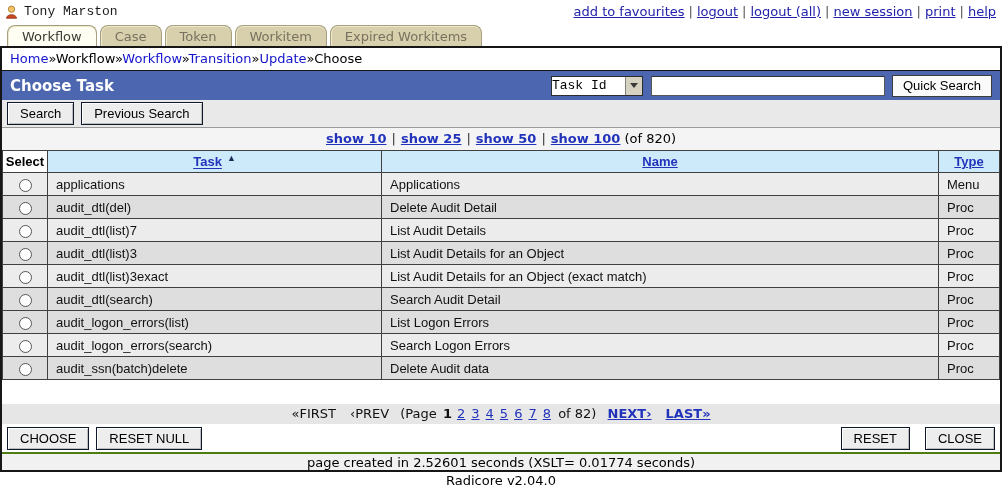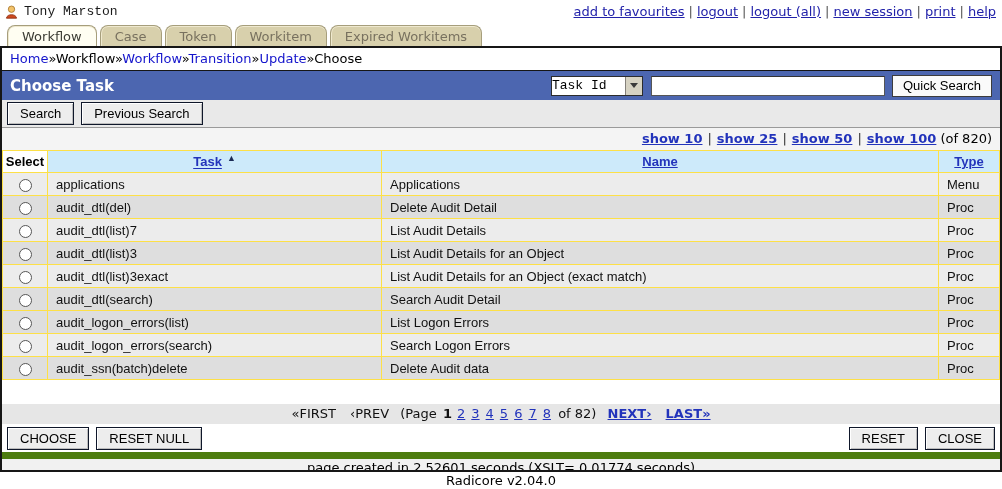--- a/index.html
+++ b/index.html
@@ -32,28 +32,28 @@
   .fieldsel .sel-text { flex: 1; font-size: 13px; font-family: Liberation Mono, monospace; }
   .fieldsel .arrowbox { width: 17px; height: 100%; background: #d6d2c2; border-left: 1px solid #84807a; display: flex; align-items: center; justify-content: center; }
   .fieldsel .arrow { width: 0; height: 0; border: 4px solid transparent; border-top: 5px solid #3a3a3a; margin-top: 4px; }
   .qsinput { width: 234px; height: 20px; border: 1px solid #555; border-top-color: #333; margin: 0 7px 0 8px; font: 13px "Liberation Sans", sans-serif; padding: 0 3px; background: #fff; }
   .qsbtn { height: 22px; background: #fafafa; border: 1px solid #3c3c3c; font: 13px "Liberation Sans", sans-serif; padding: 0 10px; cursor: pointer; }
 
   .actionbar { background: #e9e9e9; height: 28px; display: flex; align-items: center; gap: 7px; padding: 0 5px; border-bottom: 1px solid #9a9a9a; flex: none; }
   .btn { font: 13px "Liberation Sans", sans-serif; color: #000; background: #ededed; border: 1px solid #0f172a;
          box-shadow: inset 1px 1px 0 #ffffff, inset -1px -1px 0 #bdbdbd; padding: 3px 12px; cursor: pointer; white-space: nowrap; }
 
-  .showbar { background: #f4f4f4; text-align: right; padding: 3px 8px 2px; font-size: 13px; height: 22px; flex: none; color: #000; }
+  .showbar { background: #f4f4f4; text-align: center; padding: 3px 8px 2px; font-size: 13px; height: 22px; flex: none; color: #000; }
   .showbar a { color: #2233bb; font-weight: bold; text-decoration: underline; cursor: pointer; }
   .showbar .sep { margin: 0 5px; color: #333; }
   .showbar .total { margin-left: 4px; }
 
   
   .tablewrap { flex: 1; overflow: hidden; }
-  table { border-spacing: 1px; background: #fde047; width: 998px; table-layout: fixed; }
+  table { border-spacing: 1px; background: #404040; width: 998px; table-layout: fixed; }
   col.c-sel  { width: 44px; }
   col.c-task { width: 333px; }
   col.c-type { width: 60px; }
   thead th { background: #cdeafa; font: bold 13px "Liberation Sans", sans-serif; height: 21px; text-align: center; }
   thead th.selhdr { background: #ffffff; color: #000; }
   thead a { color: #2233bb; text-decoration: underline; cursor: pointer; }
   .sortmark { color: #1a2a55; font-size: 9px; vertical-align: super; margin-left: 5px; text-decoration: none; }
   tbody td { height: 22px; font: 13px "Liberation Sans", sans-serif; color: #111; padding: 0 8px; overflow: hidden; white-space: nowrap; }
   tr.odd td  { background: #ececec; }
   tr.even td { background: #dedede; }
@@ -62,23 +62,23 @@
            border-radius: 50%; background: #fff; cursor: pointer; vertical-align: middle; }
 
   
   .pagerow { background: #e6e6e6; text-align: center; font-size: 13px; padding: 2px 0 3px; flex: none; color: #111; }
   .pagerow .dim { margin: 16px 7px; }
   .pagerow .cur { font-weight: bold; margin: 0 2px; }
   .pagerow a.pg { color: #2233bb; text-decoration: underline; margin: 0 3px; cursor: pointer; }
   .pagerow a.nav { color: #2233bb; font-weight: bold; text-decoration: underline; margin: 0 7px; cursor: pointer; }
 
   .btnrow { display: flex; align-items: center; padding: 0 5px; height: 28px; background: #fff; gap: 7px; flex: none; }
-  .rightbtns { margin-left: auto; display: flex; gap: 7px; }
-
-  .statusbar { margin-top: auto; background: #f1f1f1; border-top: 7px solid #4d7c0f; text-align: center; font-size: 13px; height: 18px; line-height: 17px; flex: none; color: #000; }
+  .rightbtns { margin-left: auto; display: flex; gap: 15px; }
+
+  .statusbar { margin-top: auto; background: #f1f1f1; border-top: 2px solid #4d7c0f; text-align: center; font-size: 13px; height: 18px; line-height: 17px; flex: none; color: #000; }
 
   .version { text-align: center; font-size: 13px; padding-top: 1px; color: #000; }
 </style>
 </head>
 <body>
 
 <div class="topbar">
   <div class="userbox">
     <span style="display:inline-flex">
       <svg width="15" height="16" viewBox="0 0 16 16">

